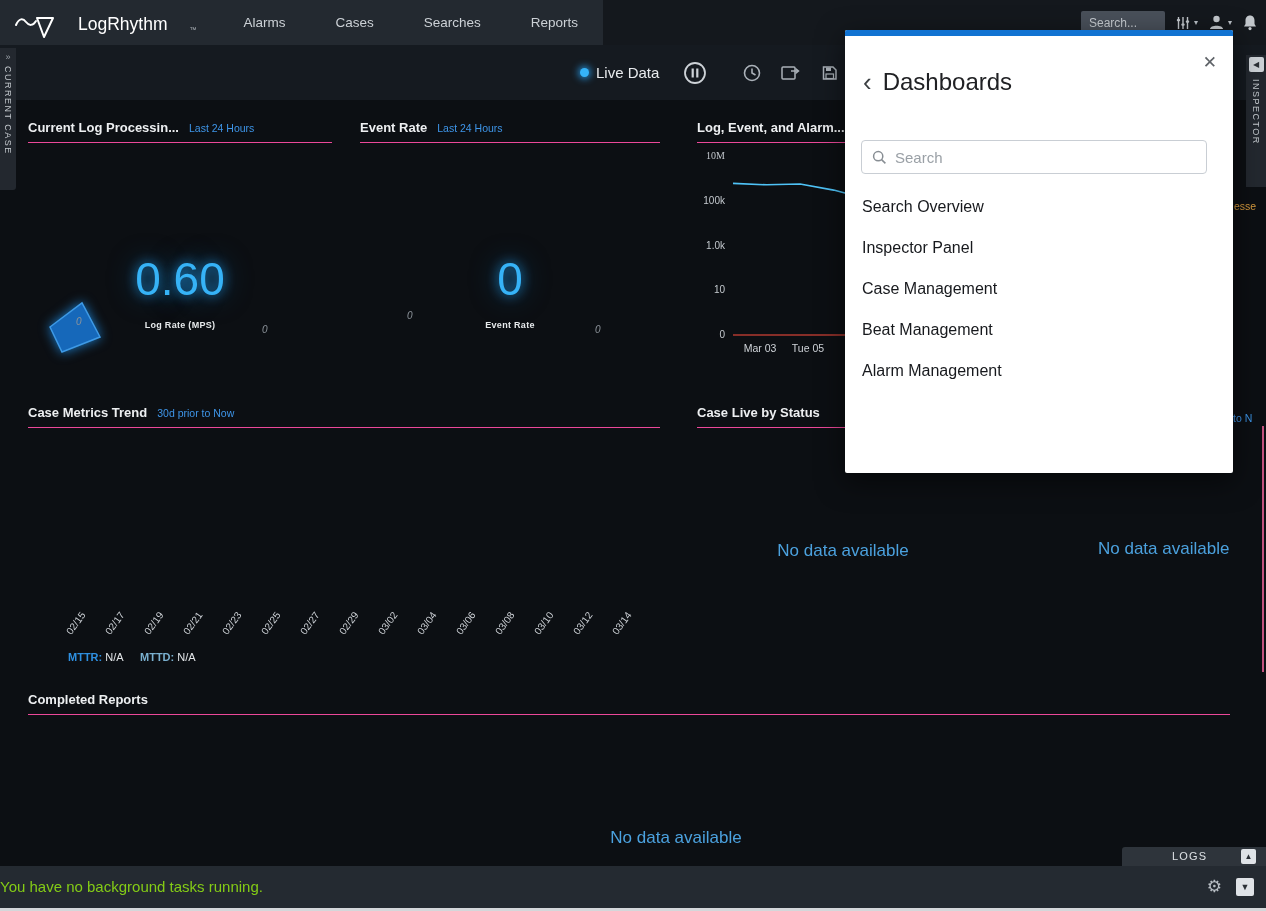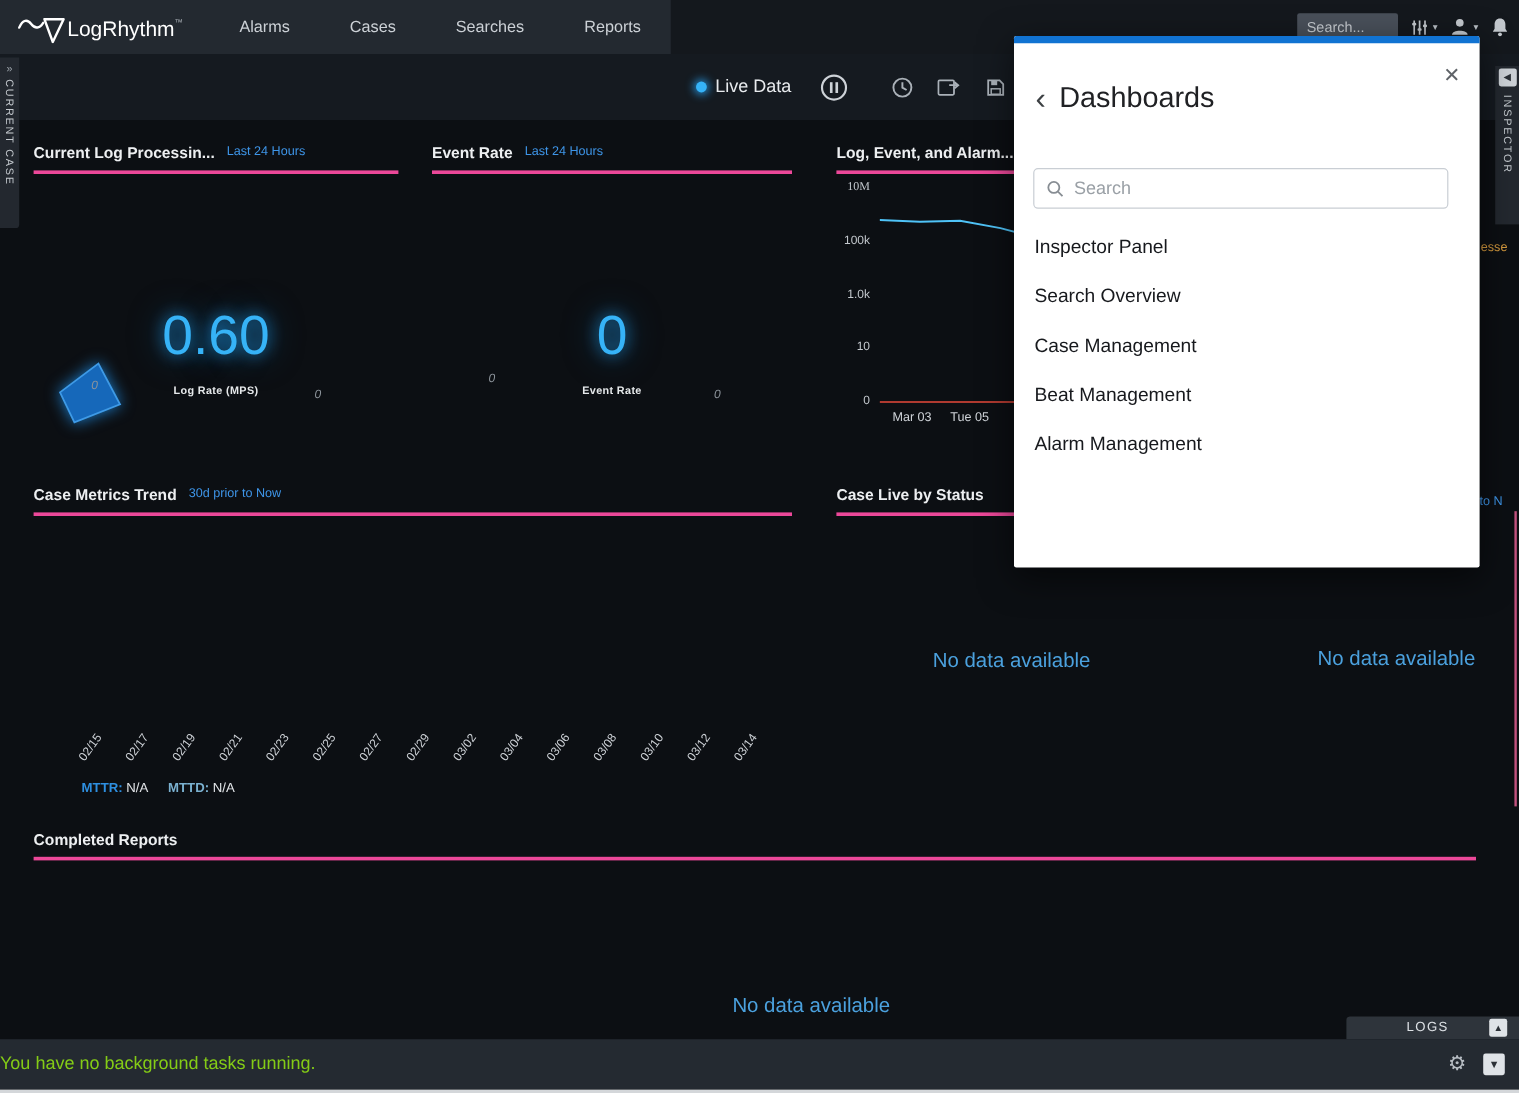--- a/index.html
+++ b/index.html
@@ -2,21 +2,21 @@
 <html><head>
 <meta charset="utf-8">
 <style>
 *{margin:0;padding:0;box-sizing:border-box}
 html,body{width:1266px;height:911px;background:#0c0f13;font-family:"Liberation Sans",sans-serif;overflow:hidden}
 #app{position:absolute;left:0;top:0;width:1266px;height:911px;overflow:hidden}
 
 
 #topnav{position:absolute;left:0;top:0;width:1266px;height:45px;background:#14181d;z-index:40;display:flex;align-items:stretch}
 .nav-left{display:flex;align-items:stretch;background:#232930}
-.brand{display:flex;align-items:center;gap:0;padding:4px 22px 0 14px}
+.brand{display:flex;gap:22px;padding:14px 22px 0 14px}
 .brand-text{color:#fff;font-size:17.5px}
 .tm{color:#aab0b6;font-size:7px;align-self:flex-start;margin-top:12px}
 .tabs{display:flex}
 .tab{display:flex;align-items:center;padding:0 25px;font-size:13.5px;color:#ccd1d6;cursor:pointer}
 .tab.active{background:#3e4650;color:#fff}
 .nav-right{position:absolute;right:8px;top:0;height:45px;display:flex;align-items:center;gap:10px}
 .nav-search{width:84px;height:23px;background:#49505a;border:none;border-radius:2px;color:#d6dade;font-size:12px;padding:0 8px;font-family:inherit}
 .nav-search::placeholder{color:#c6cbd0}
 .nav-group{display:flex;align-items:center;gap:3px;cursor:pointer}
 .caret{color:#b9bfc5;font-size:8px}
@@ -34,21 +34,21 @@
 
 .side-tab{position:absolute;background:#23282f;z-index:20;display:flex;flex-direction:column;align-items:center;cursor:pointer}
 #current-case-tab{left:0;top:48px;width:16px;height:142px;border-radius:0 0 3px 0;padding-top:3px}
 #inspector-tab{right:0;top:55px;width:20px;height:132px;padding-top:2px}
 .side-chevron{color:#9aa1a8;font-size:9px;line-height:12px}
 .chev-box{width:15px;height:15px;background:#ccd1d6;border-radius:2px;color:#2b3036;font-size:8px;display:flex;align-items:center;justify-content:center;margin-bottom:4px}
 .side-label{writing-mode:vertical-rl;font-size:9px;letter-spacing:1.5px;color:#c4c9ce;margin-top:3px}
 
 
 .panel{position:absolute;z-index:1}
-.panel-head{display:flex;align-items:flex-start;gap:10px;border-bottom:3px solid #ec4899;padding-bottom:7px}
+.panel-head{display:flex;align-items:center;gap:10px;border-bottom:1px solid #ec4899;padding-bottom:7px}
 .panel-title{font-weight:bold;font-size:13px;color:#edeff1;white-space:nowrap}
 .panel-range{font-size:10.5px;color:#3e95e8;white-space:nowrap}
 #panel-clp{left:28px;top:120px;width:304px;height:250px}
 #panel-er{left:360px;top:120px;width:300px;height:250px}
 #panel-lea{left:697px;top:120px;width:533px;height:250px}
 #panel-cmt{left:28px;top:405px;width:632px;height:272px}
 #panel-cts{left:697px;top:405px;width:292px;height:272px}
 #panel-cr{left:28px;top:692px;width:1202px;height:160px}
 .big-value{position:absolute;left:0;right:0;top:132px;text-align:center;font-size:46px;color:#36b3f7;
   text-shadow:0 0 12px rgba(32,158,240,.95),0 0 28px rgba(32,158,240,.5)}
@@ -311,21 +311,21 @@
       <span class="pop-title">Dashboards</span>
     </div>
     <div class="pop-search">
       <svg width="15" height="15" viewBox="0 0 15 15">
           <circle cx="6.2" cy="6.2" r="4.6" fill="none" stroke="#878d93" stroke-width="1.5"></circle>
           <line x1="9.6" y1="9.6" x2="13.4" y2="13.4" stroke="#878d93" stroke-width="1.5"></line>
         </svg>
       <input placeholder="Search" style="">
     </div>
     <div class="pop-list" id="pop-list">
+        <div class="pop-item">Search Overview</div>
         <div class="pop-item">Inspector Panel</div>
-        <div class="pop-item">Search Overview</div>
         <div class="pop-item">Case Management</div>
         <div class="pop-item">Beat Management</div>
         <div class="pop-item">Alarm Management</div>
       </div>
   </div>
 
 </div>
 
 </body></html>

